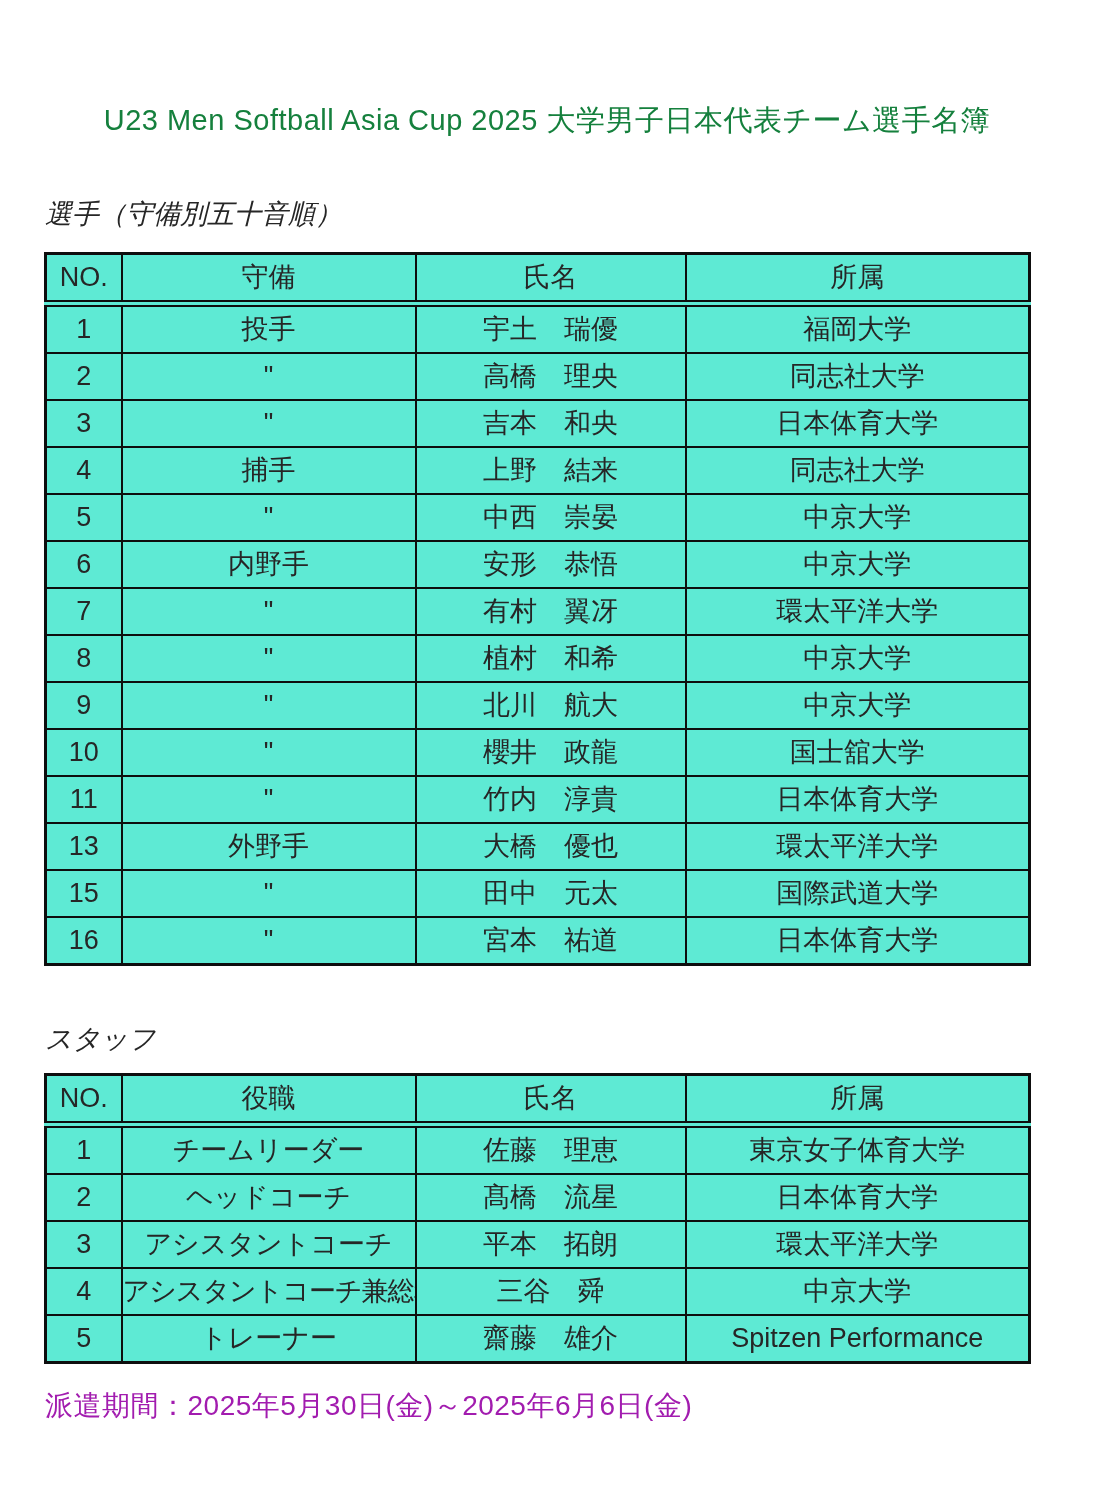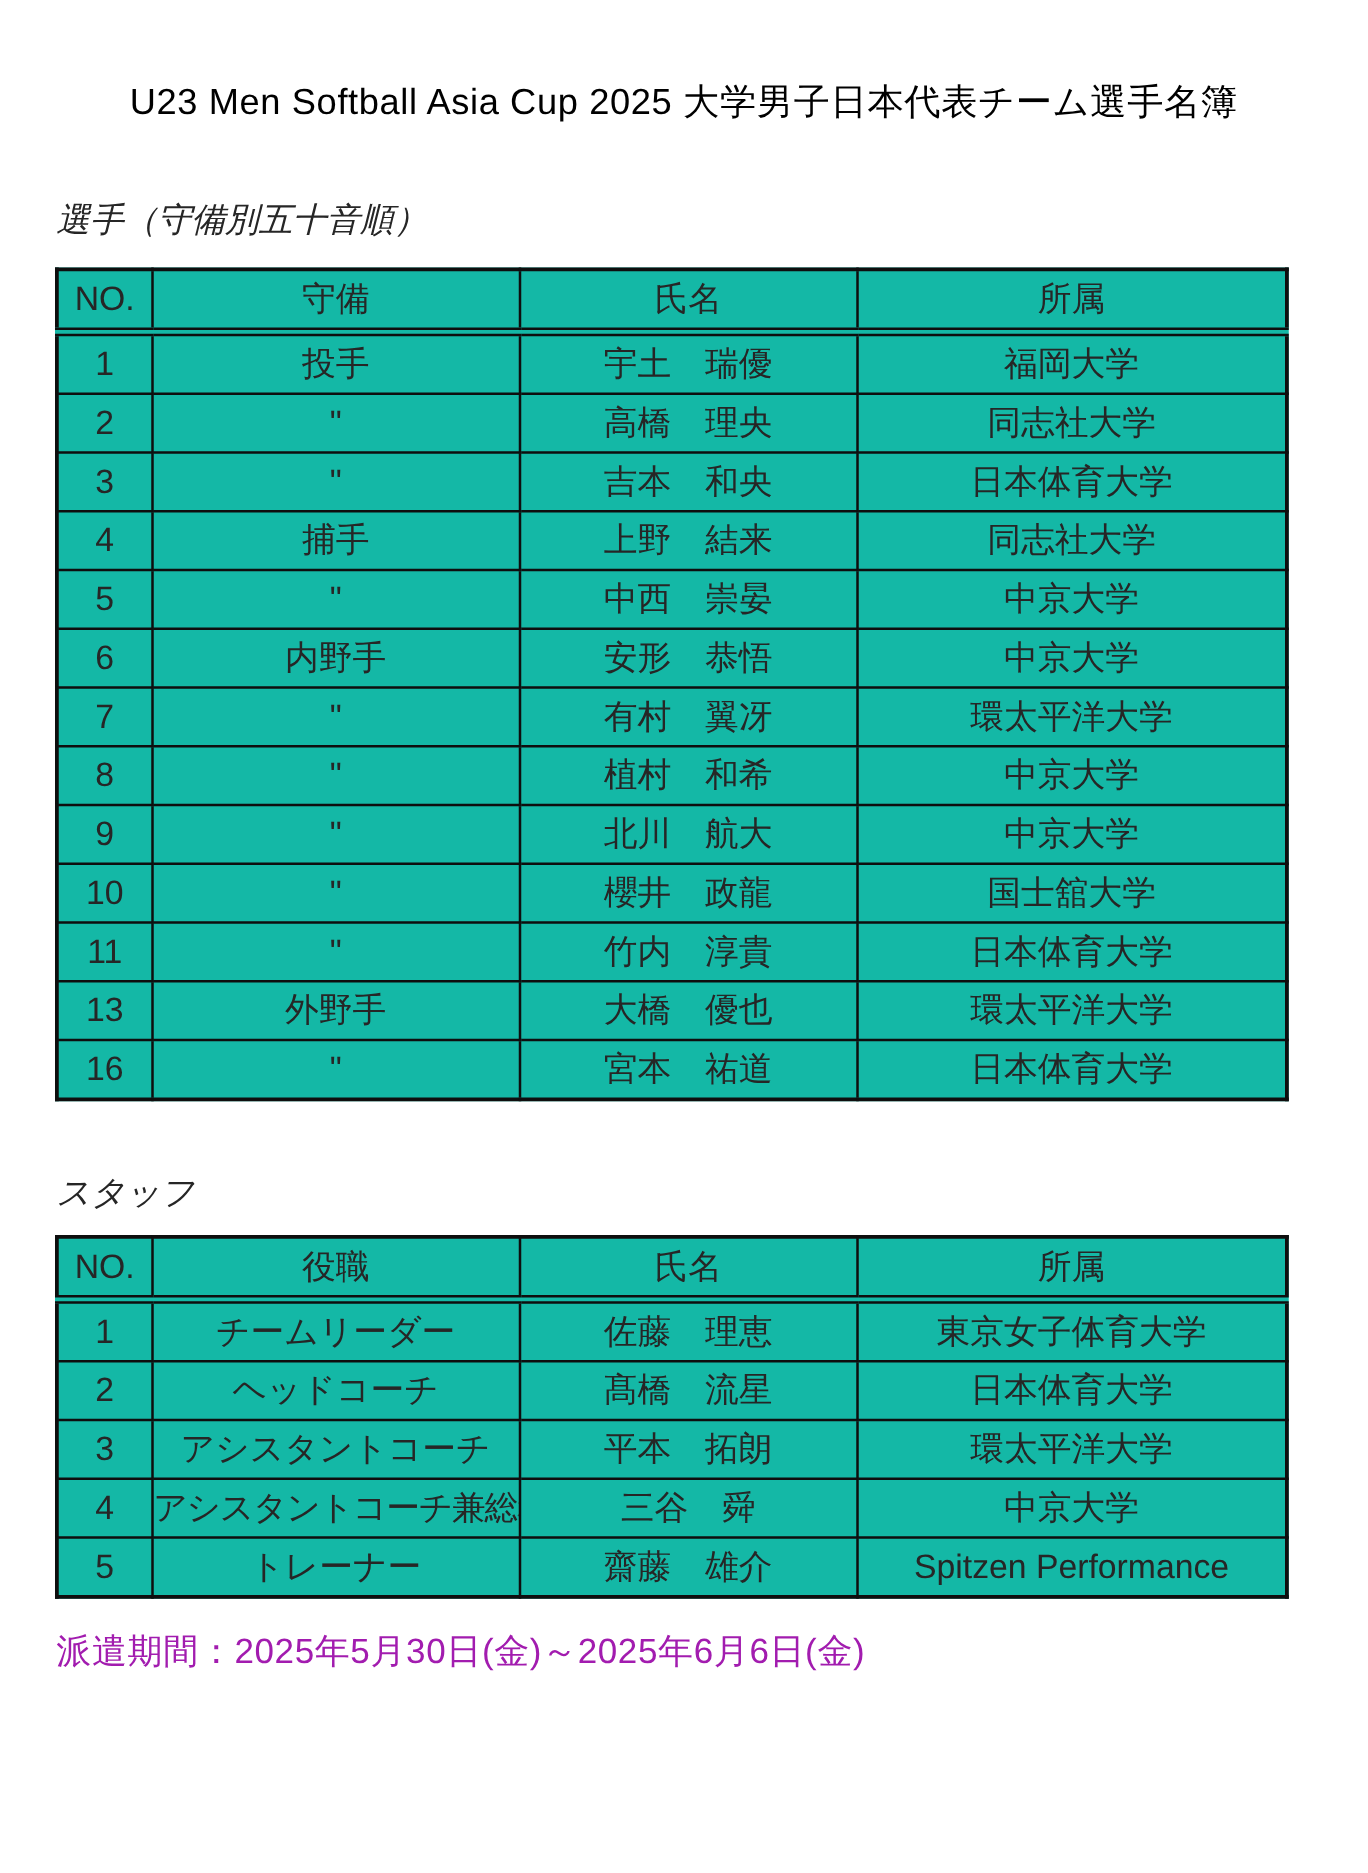--- a/index.html
+++ b/index.html
@@ -9,45 +9,45 @@
   }
   body {
     width: 1094px;
     height: 1498px;
     overflow: hidden;
     color: #262626;
     font-family: "Liberation Sans", "DejaVu Sans", sans-serif;
   }
   .doc-title {
     margin: 0;
-    padding-top: 68px;
+    padding-top: 106px;
     text-align: center;
     font-size: 29px;
     font-weight: 400;
     line-height: 1;
     letter-spacing: 0.5px;
-    color: #000000;
+    color: #15803d;
   }
   .section-label {
     margin: 66px 0 0 45px;
     font-size: 27px;
     line-height: 1;
     color: #262626;
     font-style: italic;
   }
   .staff-label {
     margin-top: 60px;
   }
   table.roster {
     border-collapse: collapse;
     table-layout: fixed;
     width: 984px;
     margin: 24px 0 0 44px;
     border: 3px solid #0e0e0e;
-    background: #14b8a6;
+    background: #5eead4;
   }
   table.roster.staff {
     margin-top: 20px;
   }
   .col-no  { width: 76px; }
   .col-pos { width: 294px; }
   .col-name{ width: 270px; }
   .col-aff { width: 344px; }
   .roster th, .roster td {
     border: 2px solid #0e0e0e;
@@ -172,20 +172,26 @@
       <td>竹内　淳貴</td>
       <td>日本体育大学</td>
     </tr>
     <tr>
       <td class="cell-no">13</td>
       <td>外野手</td>
       <td>大橋　優也</td>
       <td>環太平洋大学</td>
     </tr>
     <tr>
+      <td class="cell-no">15</td>
+      <td>"</td>
+      <td>田中　元太</td>
+      <td>国際武道大学</td>
+    </tr>
+    <tr>
       <td class="cell-no">16</td>
       <td>"</td>
       <td>宮本　祐道</td>
       <td>日本体育大学</td>
     </tr>
   </tbody>
 </table>
 
 <div class="section-label staff-label">スタッフ</div>
 

